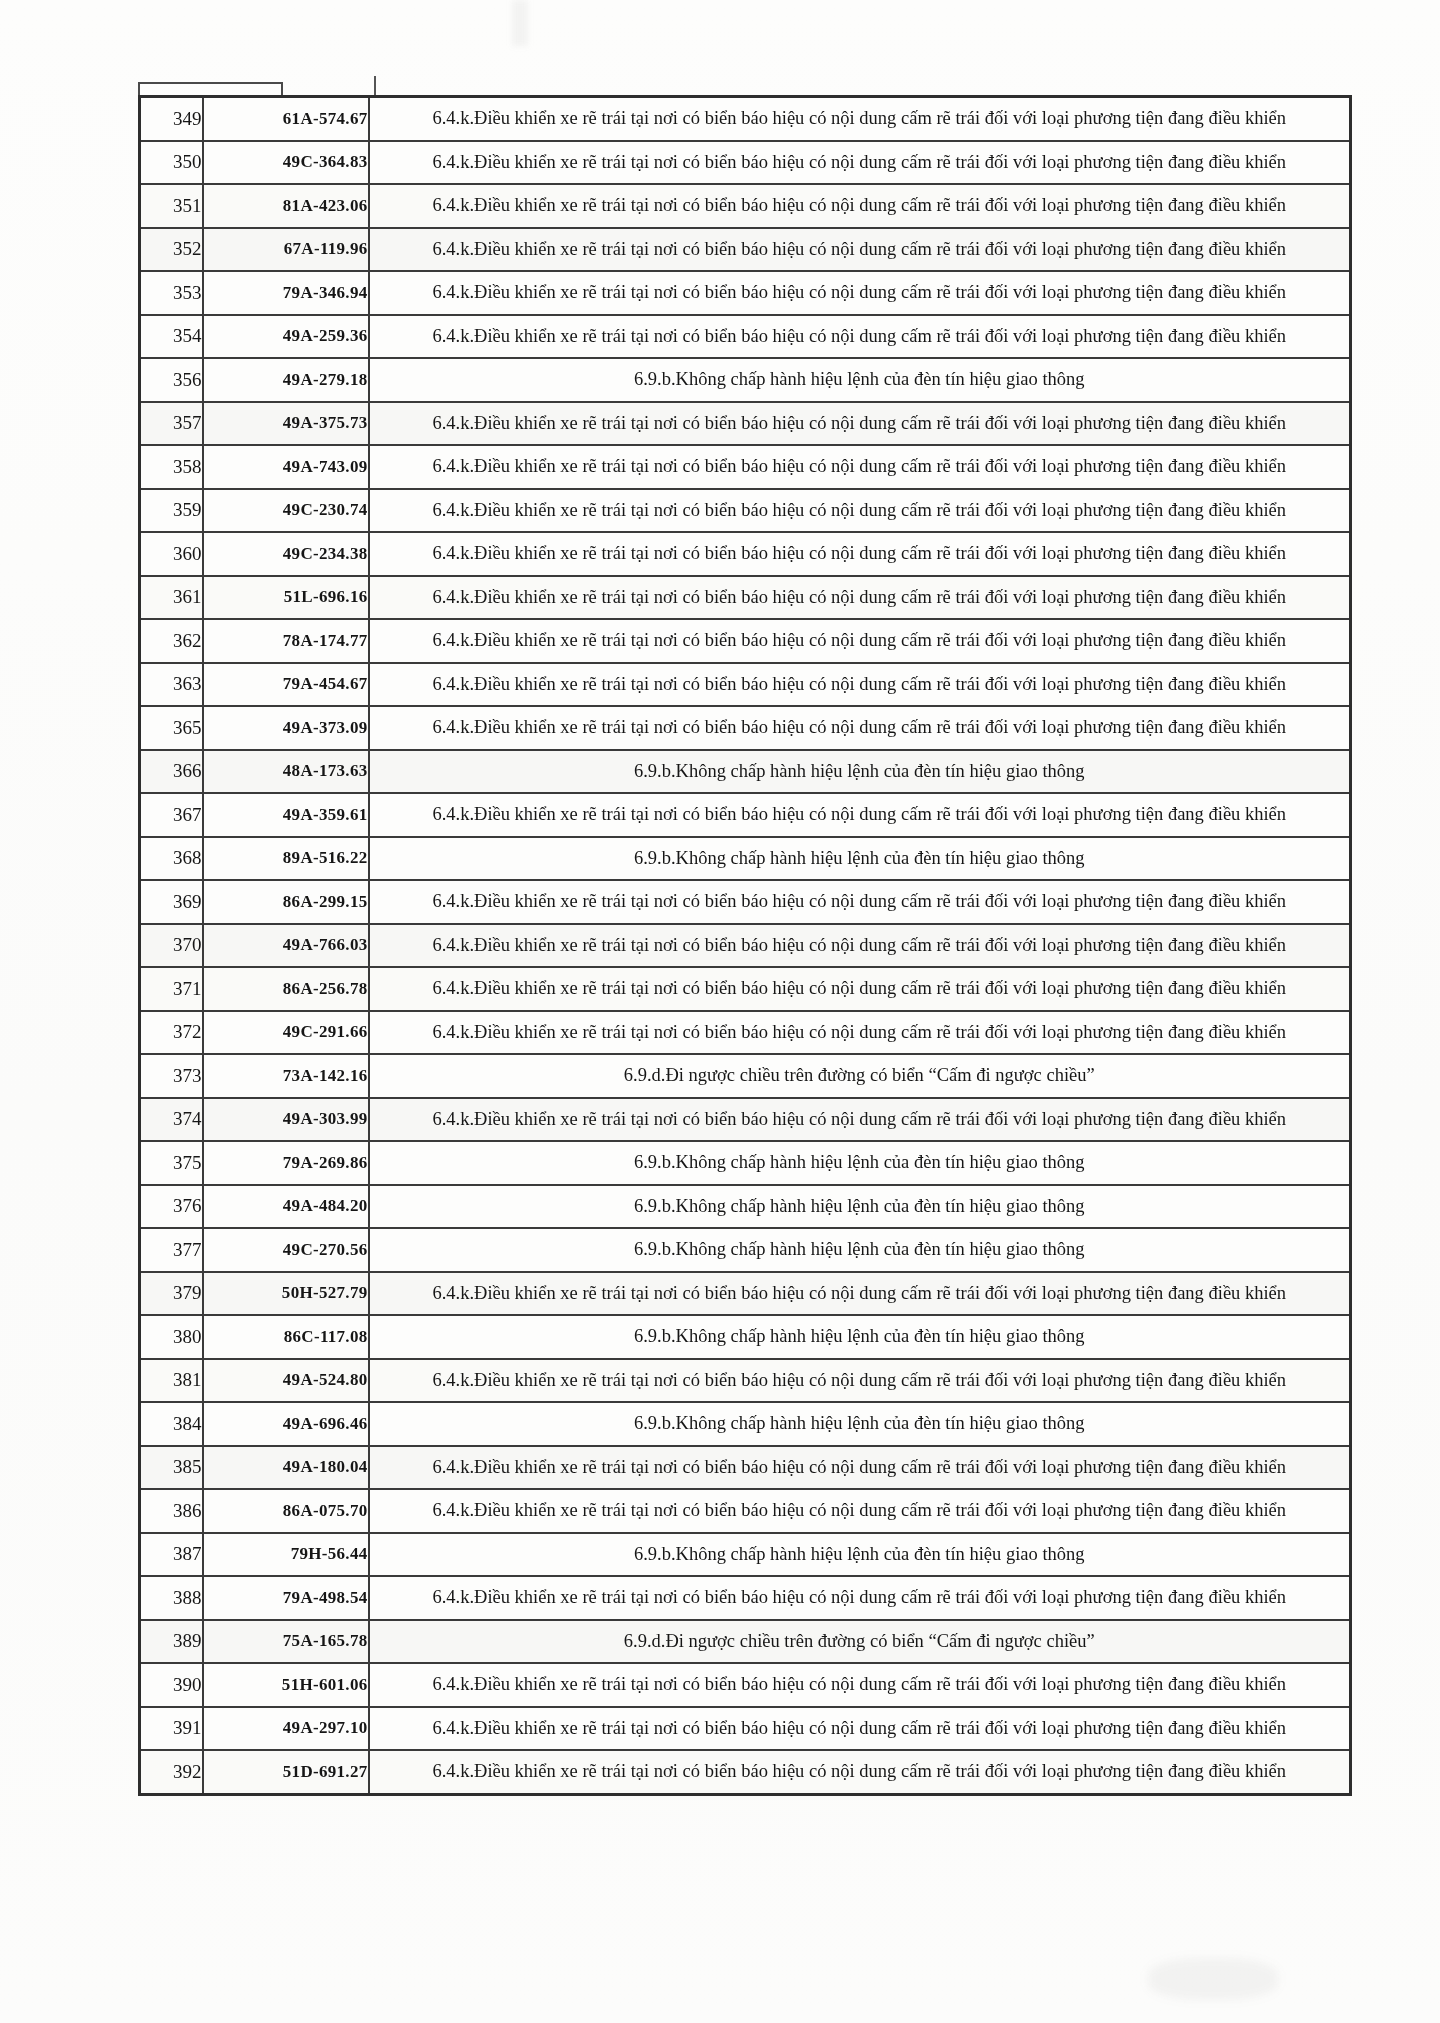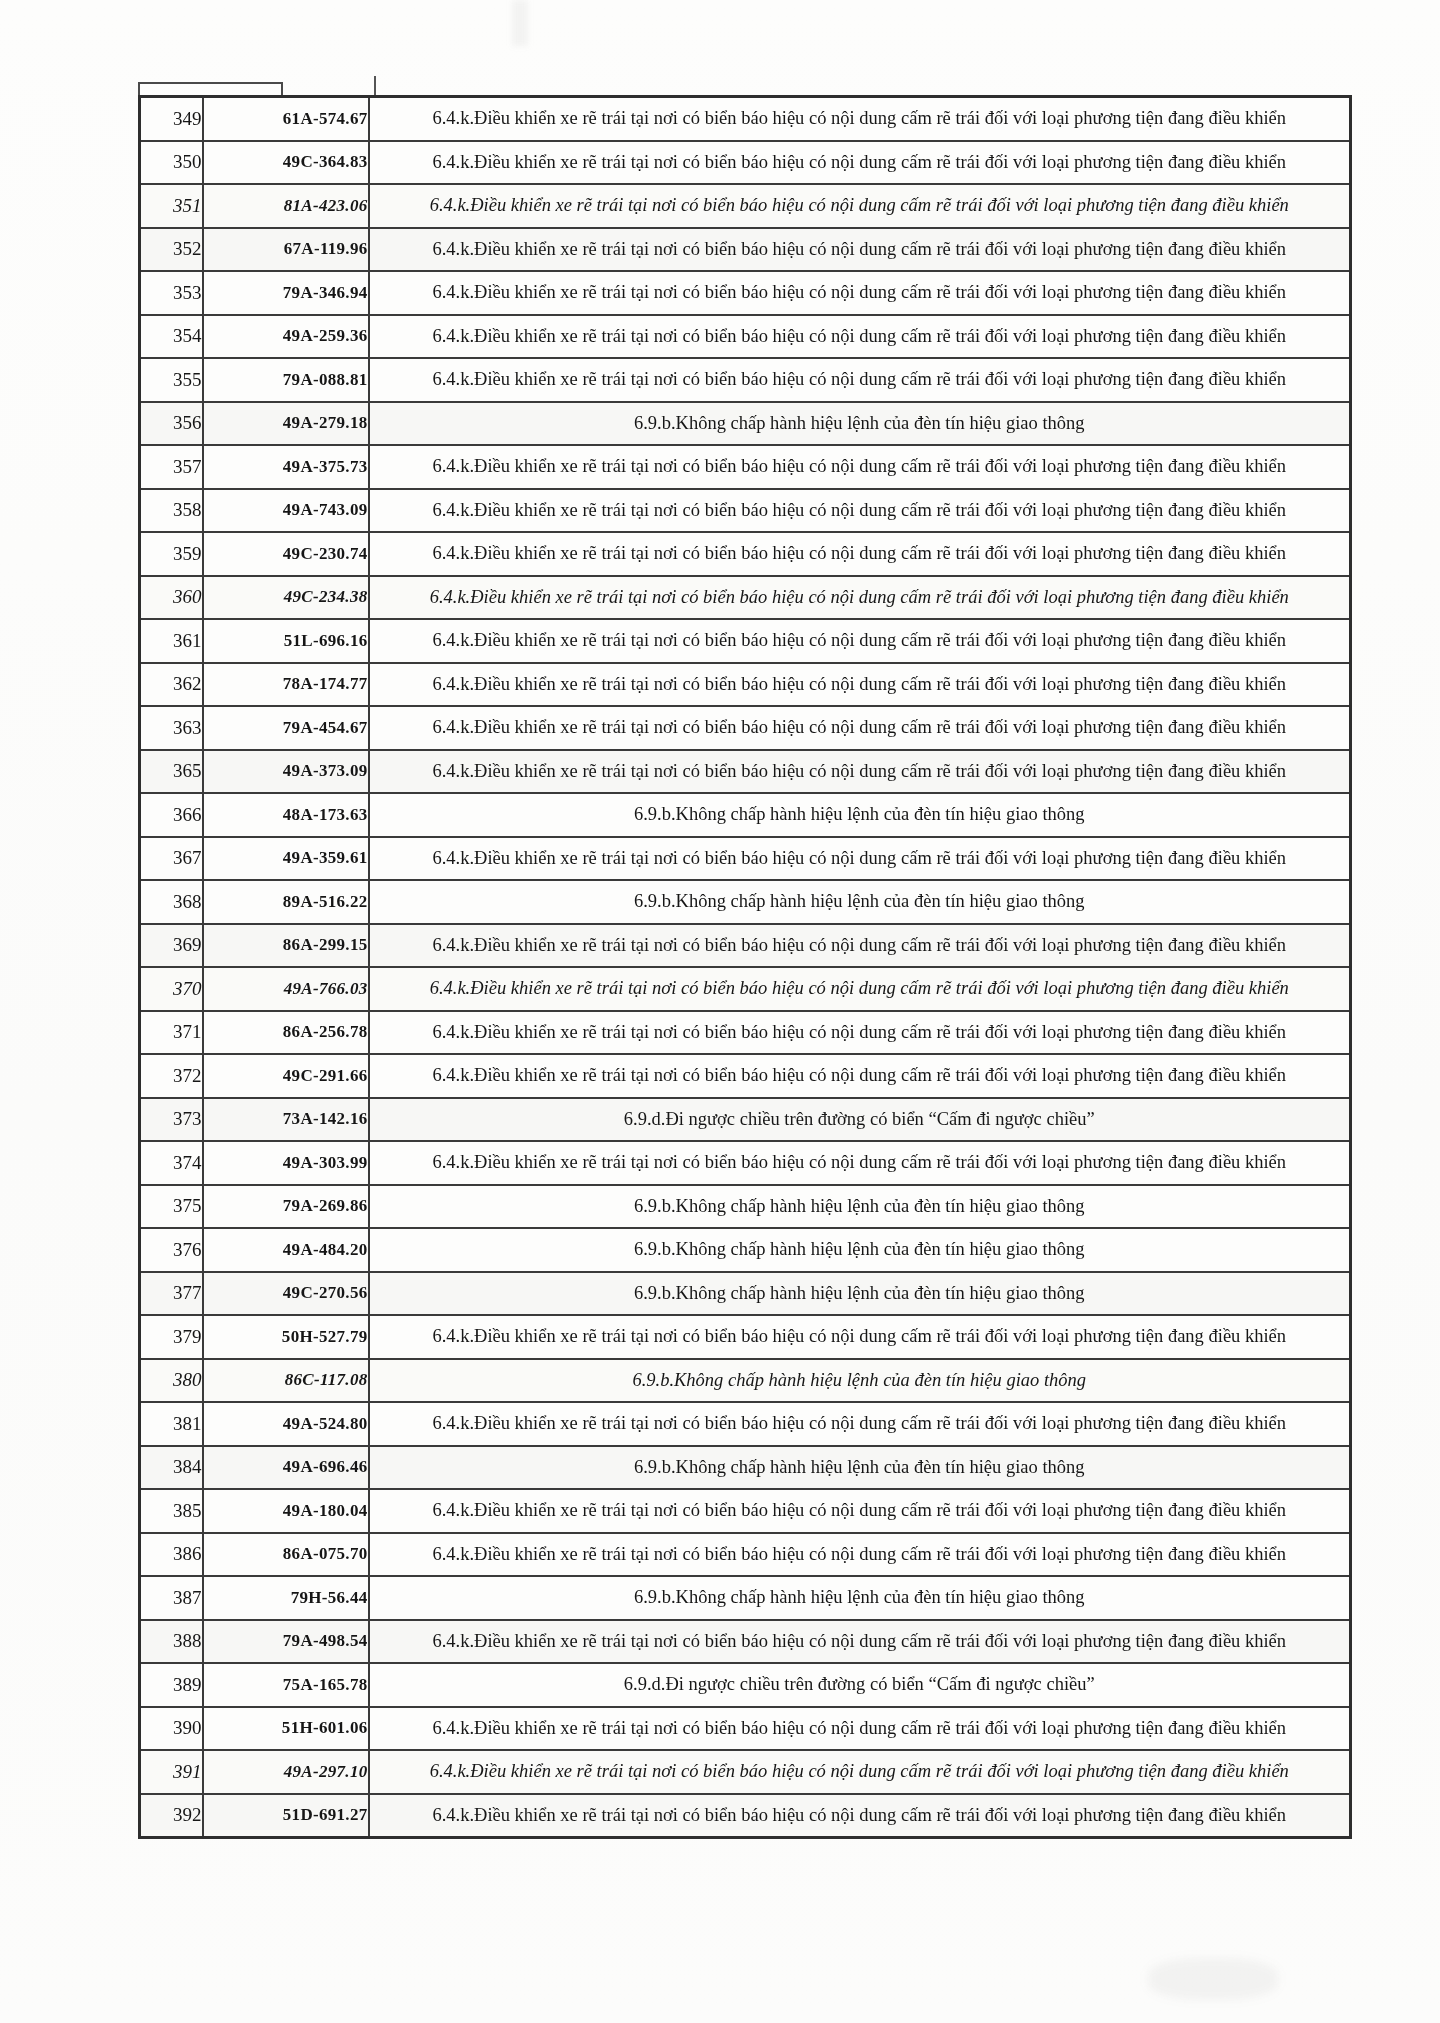--- a/index.html
+++ b/index.html
@@ -61,21 +61,21 @@
     height: 41.5px;
     padding: 0;
     vertical-align: middle;
     color: #161616;
     overflow: hidden;
     white-space: nowrap;
     background: #fdfdfc;
   }
   
   table.violations tr:nth-child(4n+4) td { background: #f7f7f5; }
-  table.violations tr:nth-child(9n+3) td { background: #fafaf8; font-style: italic; }
+  table.violations tr:nth-child(9n+3) td { background: #fafaf8; }
   .col-no {
     width: 63px;
     text-align: right;
     font-size: 19px;
   }
   .col-plate {
     width: 166px;
     text-align: right;
     font-weight: bold;
     font-size: 17px;
@@ -127,25 +127,20 @@
             <td class="col-no">353</td>
             <td class="col-plate">79A-346.94</td>
             <td class="col-violation">6.4.k.Điều khiển xe rẽ trái tại nơi có biển báo hiệu có nội dung cấm rẽ trái đối với loại phương tiện đang điều khiển</td>
           </tr>
           <tr>
             <td class="col-no">354</td>
             <td class="col-plate">49A-259.36</td>
             <td class="col-violation">6.4.k.Điều khiển xe rẽ trái tại nơi có biển báo hiệu có nội dung cấm rẽ trái đối với loại phương tiện đang điều khiển</td>
           </tr>
           <tr>
-            <td class="col-no">355</td>
-            <td class="col-plate">79A-088.81</td>
-            <td class="col-violation">6.4.k.Điều khiển xe rẽ trái tại nơi có biển báo hiệu có nội dung cấm rẽ trái đối với loại phương tiện đang điều khiển</td>
-          </tr>
-          <tr>
             <td class="col-no">356</td>
             <td class="col-plate">49A-279.18</td>
             <td class="col-violation">6.9.b.Không chấp hành hiệu lệnh của đèn tín hiệu giao thông</td>
           </tr>
           <tr>
             <td class="col-no">357</td>
             <td class="col-plate">49A-375.73</td>
             <td class="col-violation">6.4.k.Điều khiển xe rẽ trái tại nơi có biển báo hiệu có nội dung cấm rẽ trái đối với loại phương tiện đang điều khiển</td>
           </tr>
           <tr>

